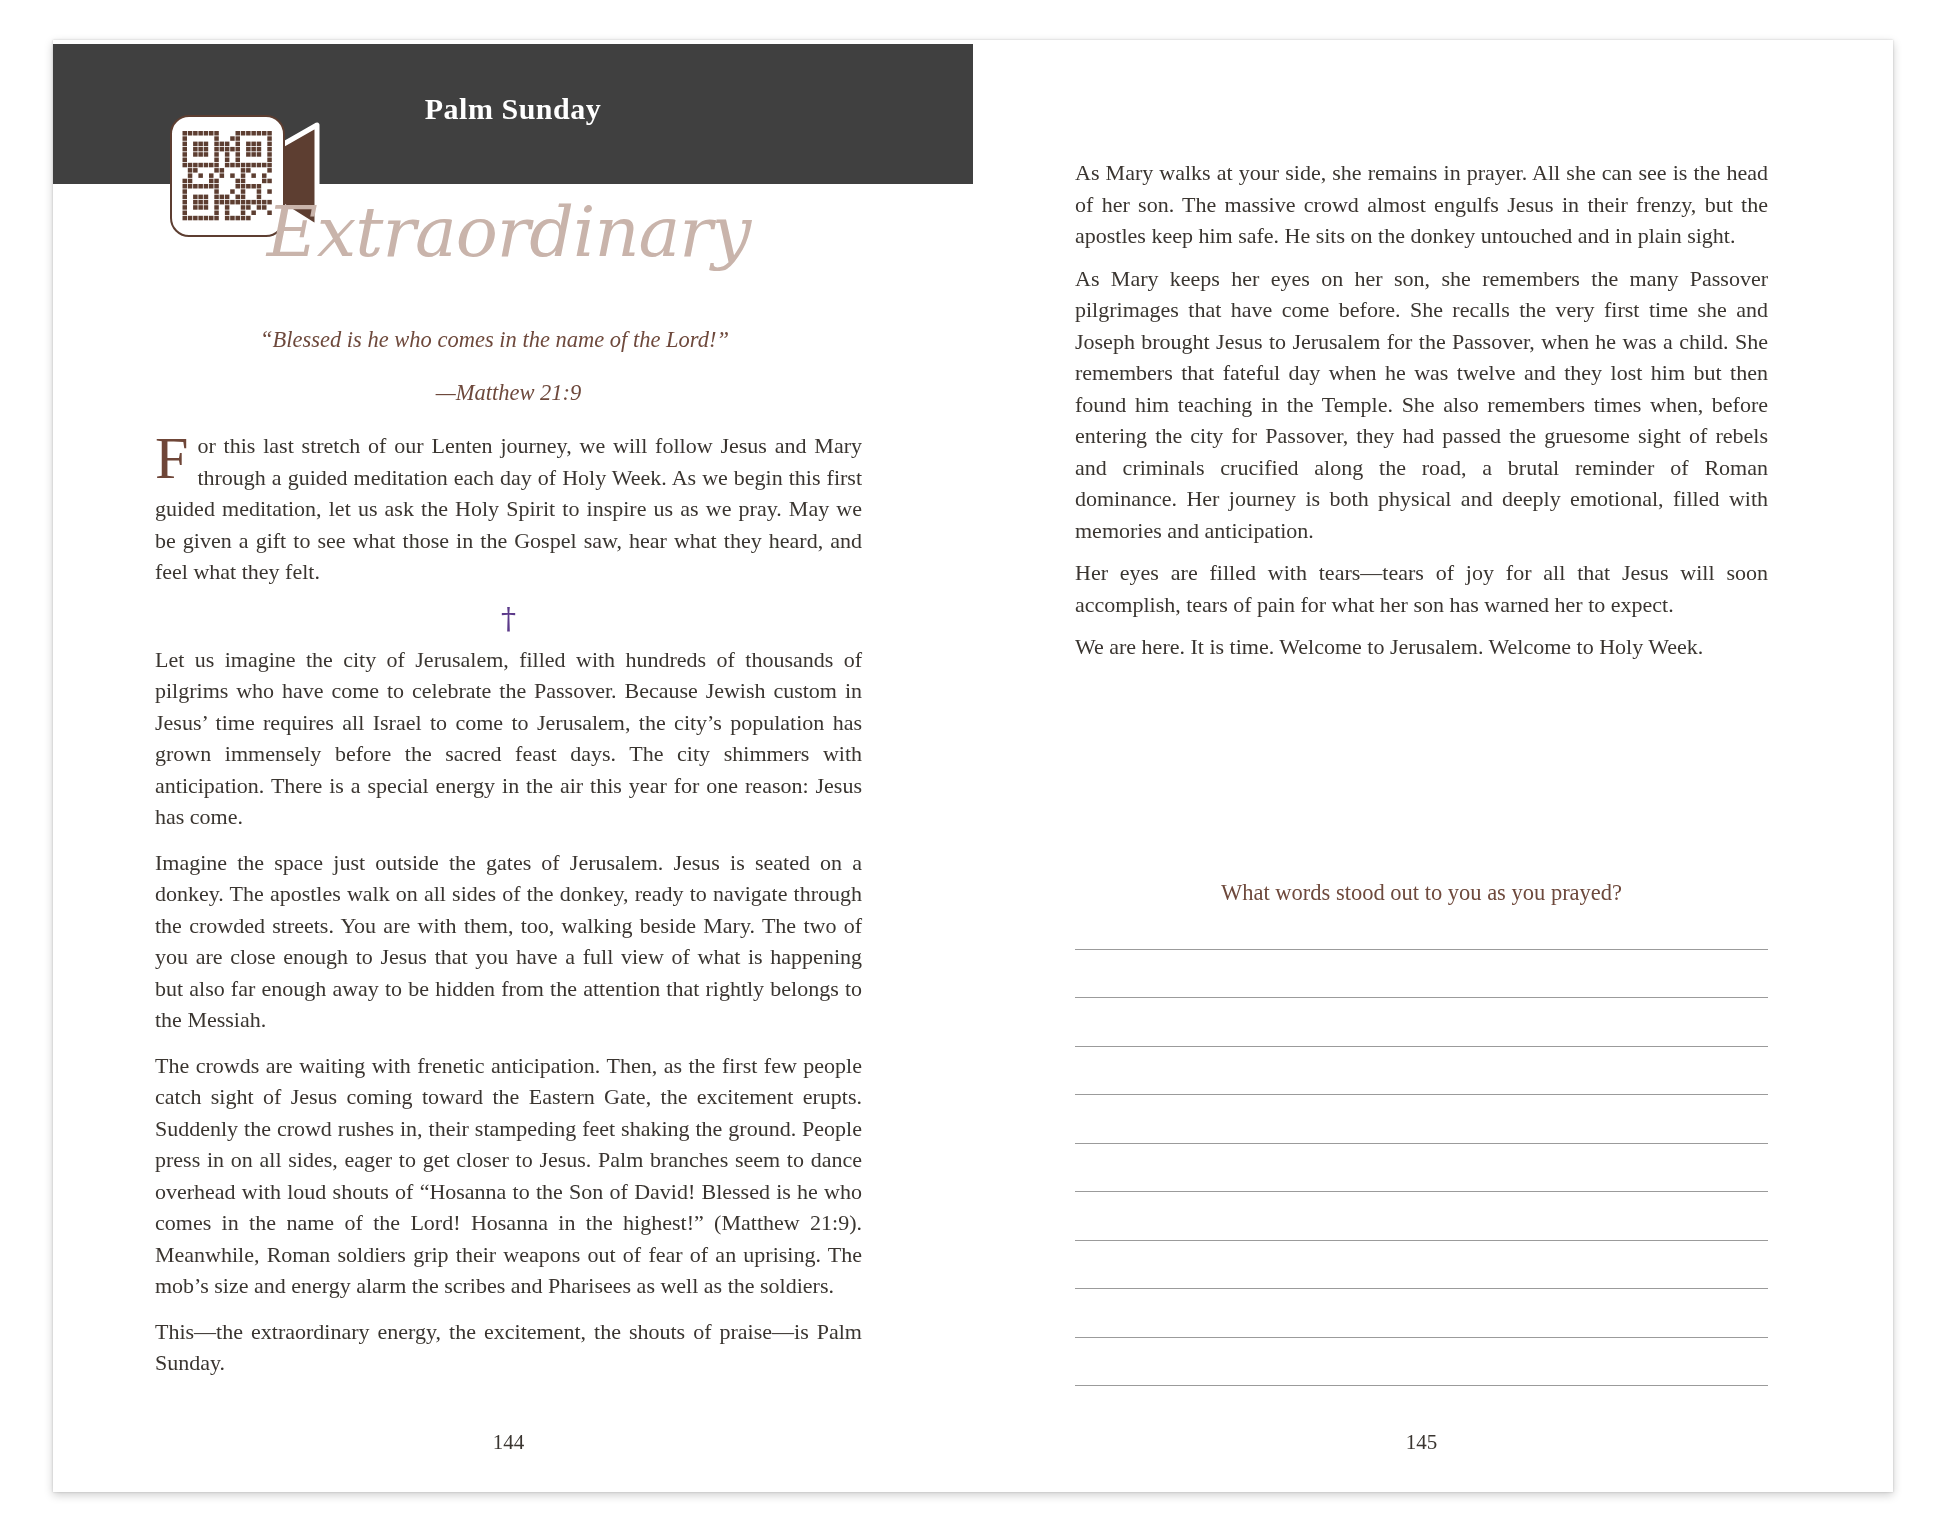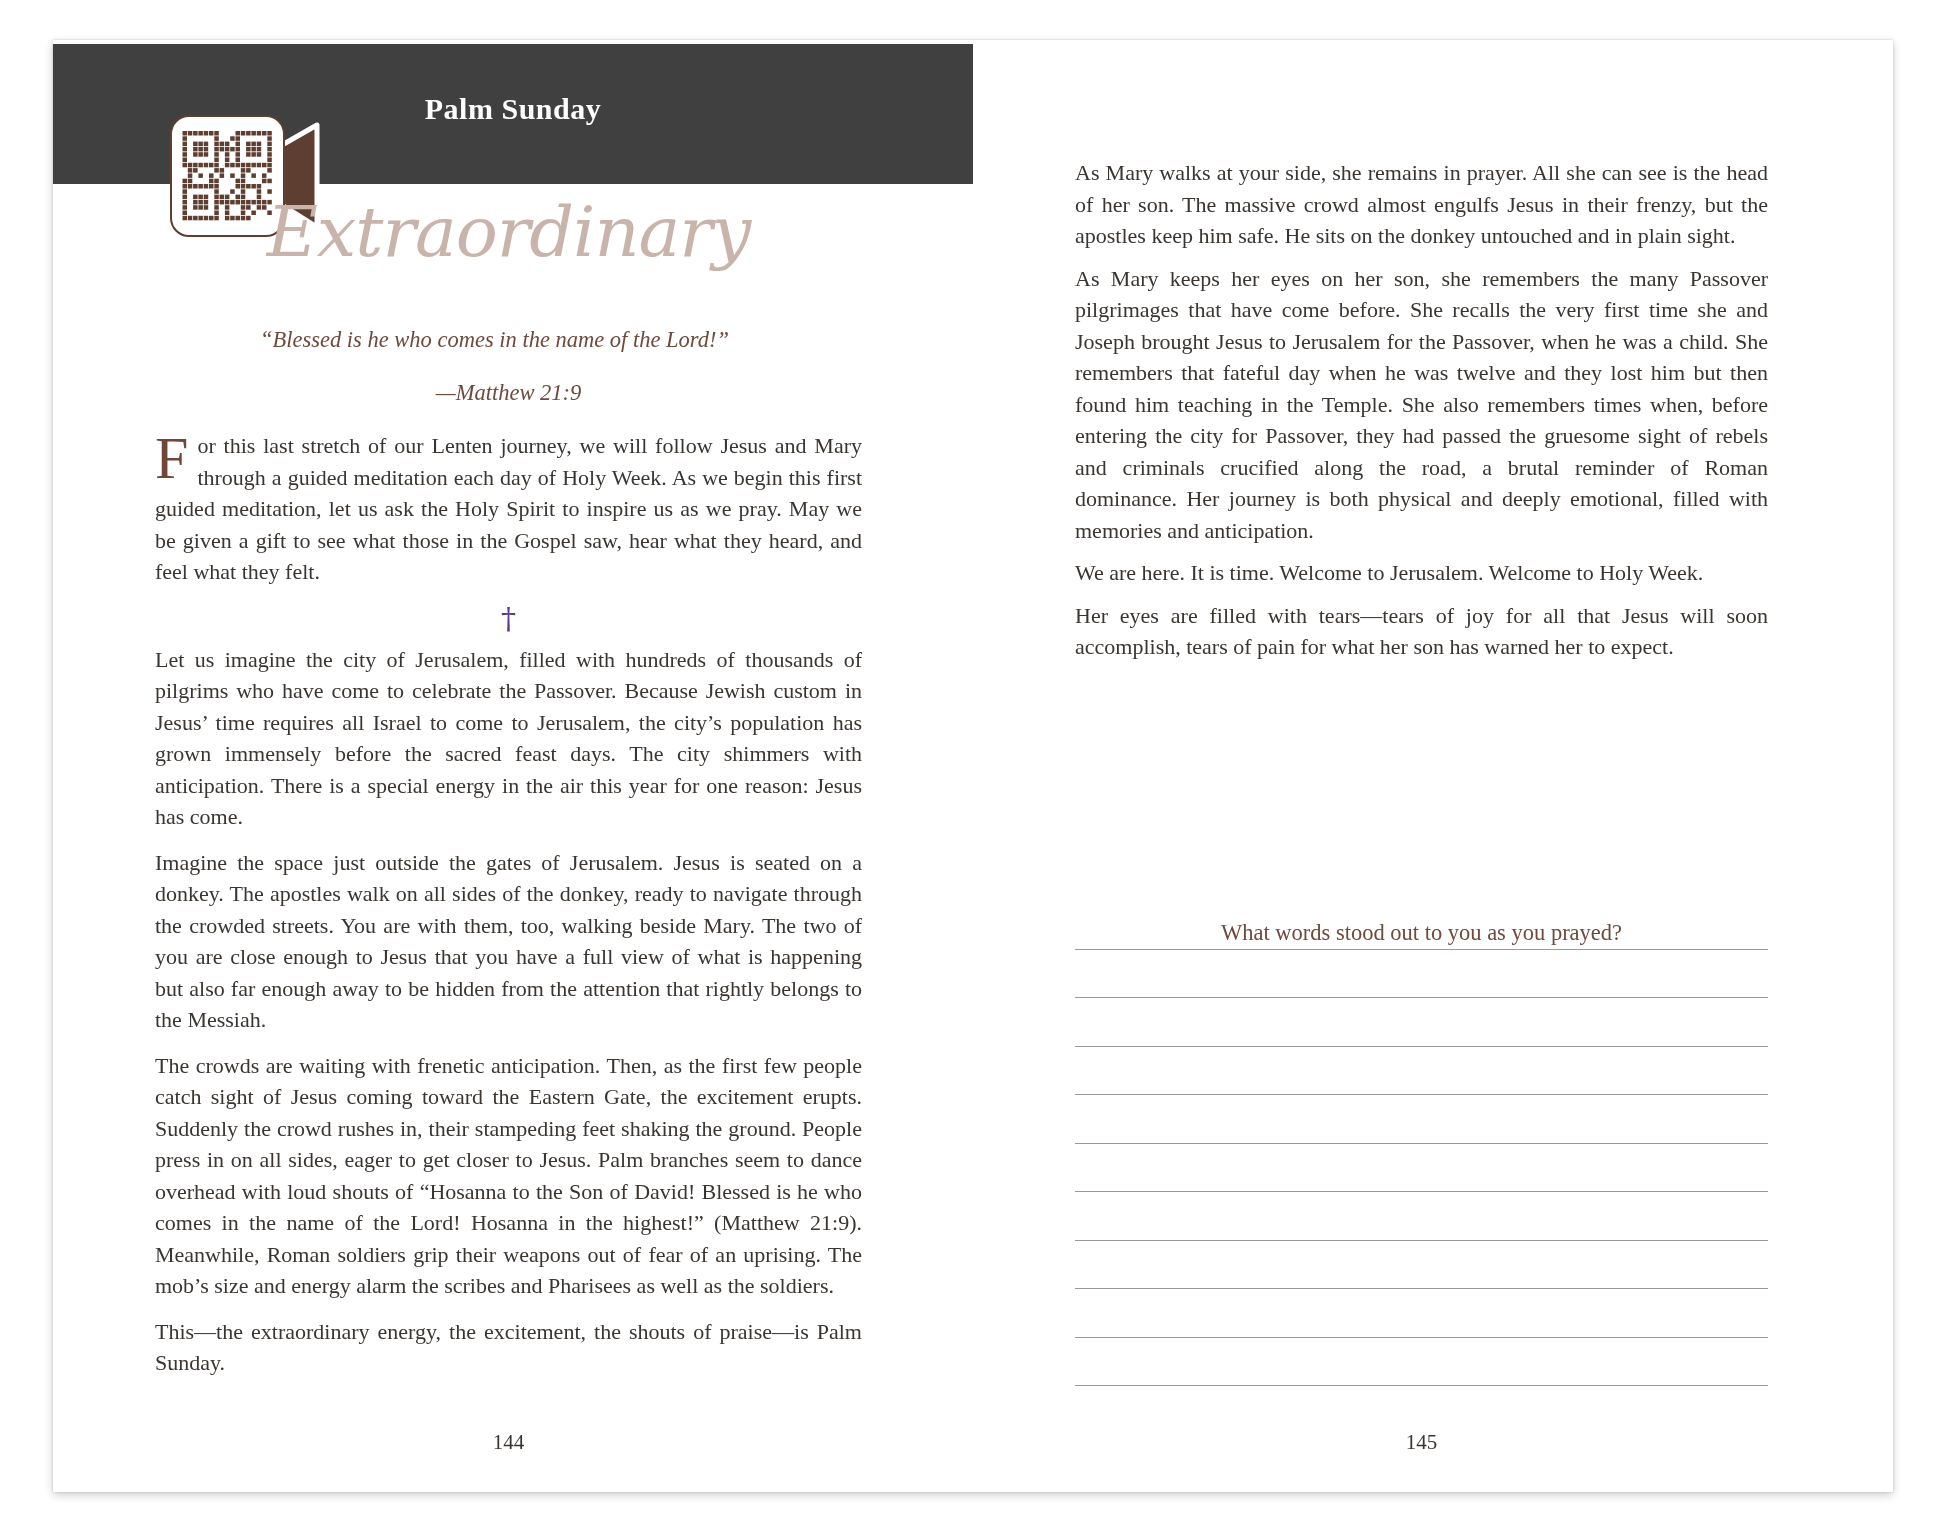--- a/index.html
+++ b/index.html
@@ -28,21 +28,21 @@
   .body-right{position:absolute;left:1022px;top:117px;width:693px;font-size:22px;line-height:31.5px;
          color:#3a3530;text-align:justify;}
   .body-right p{margin:0 0 11px;}
   .prayer-box{position:absolute;left:1022px;top:668px;width:693px;height:152px;border:2px solid #e6b14e;
          box-sizing:border-box;}
   .prayer-title{position:absolute;top:-18px;left:50%;transform:translateX(-50%);background:#ffffff;
          padding:0 22px;font-size:27px;font-weight:bold;color:#5f3a2d;white-space:nowrap;}
   .prayer-text{margin:36px 26px 0;text-align:center;font-style:italic;font-size:21.5px;line-height:28px;
          color:#6e493c;}
   .question{position:absolute;left:1022px;top:840px;width:693px;text-align:center;font-size:22.5px;
-         color:#6e493c;margin-top:40px;}
+         color:#6e493c;}
   .writing-lines{position:absolute;left:1022px;top:861px;width:693px;}
   .writing-lines .line{height:47.5px;border-bottom:1.5px solid #9b9b9b;}
   .page-number{position:absolute;top:1390px;text-align:center;font-size:21px;color:#3a3530;}
   .page-number.left{left:102px;width:707px;}
   .page-number.right{left:1022px;width:693px;}
 </style>
 </head>
 <body>
 
 <div class="sheet">
@@ -241,22 +241,22 @@
     <p>Imagine the space just outside the gates of Jerusalem. Jesus is seated on a donkey. The apostles walk on all sides of the donkey, ready to navigate through the crowded streets. You are with them, too, walking beside Mary. The two of you are close enough to Jesus that you have a full view of what is happening but also far enough away to be hidden from the attention that rightly belongs to the Messiah.</p>
     <p>The crowds are waiting with frenetic anticipation. Then, as the first few people catch sight of Jesus coming toward the Eastern Gate, the excitement erupts. Suddenly the crowd rushes in, their stampeding feet shaking the ground. People press in on all sides, eager to get closer to Jesus. Palm branches seem to dance overhead with loud shouts of “Hosanna to the Son of David! Blessed is he who comes in the name of the Lord! Hosanna in the highest!” (Matthew 21:9). Meanwhile, Roman soldiers grip their weapons out of fear of an uprising. The mob’s size and energy alarm the scribes and Pharisees as well as the soldiers.</p>
     <p>This—the extraordinary energy, the excitement, the shouts of praise—is Palm Sunday.</p>
   </div>
 
   <div class="page-number left">144</div>
 
   <div class="body-right">
     <p>As Mary walks at your side, she remains in prayer. All she can see is the head of her son. The massive crowd almost engulfs Jesus in their frenzy, but the apostles keep him safe. He sits on the donkey untouched and in plain sight.</p>
     <p>As Mary keeps her eyes on her son, she remembers the many Passover pilgrimages that have come before. She recalls the very first time she and Joseph brought Jesus to Jerusalem for the Passover, when he was a child. She remembers that fateful day when he was twelve and they lost him but then found him teaching in the Temple. She also remembers times when, before entering the city for Passover, they had passed the gruesome sight of rebels and criminals crucified along the road, a brutal reminder of Roman dominance. Her journey is both physical and deeply emotional, filled with memories and anticipation.</p>
+    <p>Her eyes are filled with tears—tears of joy for all that Jesus will soon accomplish, tears of pain for what her son has warned her to expect.</p>
     <p>We are here. It is time. Welcome to Jerusalem. Welcome to Holy Week.</p>
-    <p>Her eyes are filled with tears—tears of joy for all that Jesus will soon accomplish, tears of pain for what her son has warned her to expect.</p>
   </div>
 
 
   <div class="question">What words stood out to you as you prayed?</div>
 
   <div class="writing-lines">
       <div class="line"></div>
       <div class="line"></div>
       <div class="line"></div>
       <div class="line"></div>

